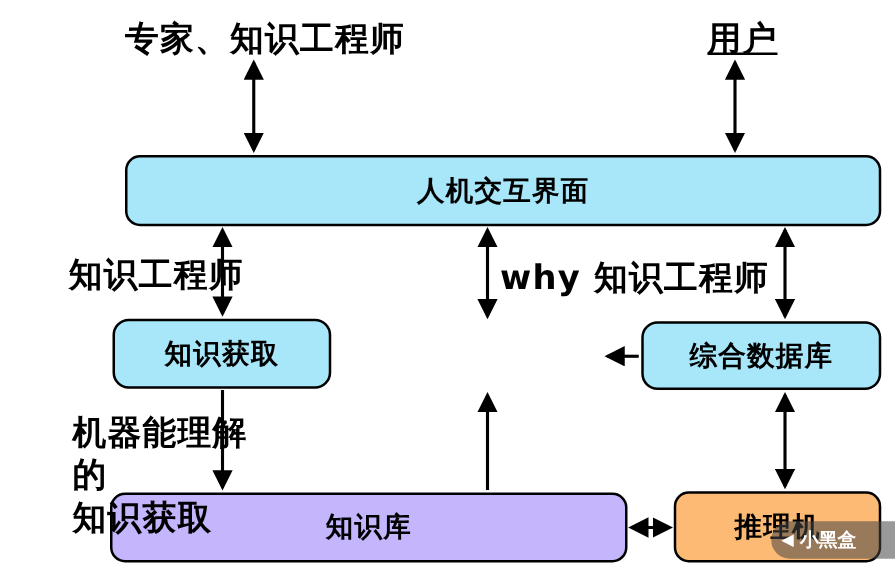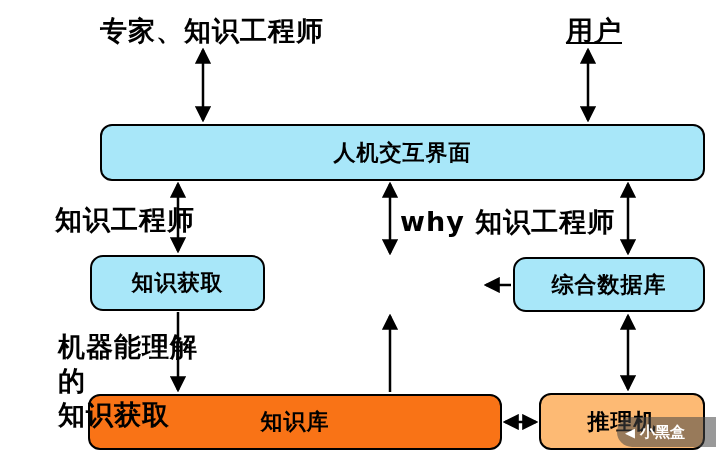--- a/index.html
+++ b/index.html
@@ -107,21 +107,21 @@
   <div class="label" style="left:100px; top:13px;">专家、知识工程师</div>
   <div class="label" style="left:566px; top:13px;text-decoration:underline;">用户</div>
 
   <div class="box" style="left:100px; top:124px; width:605px; height:57px; background:#A8E7F9;">人机交互界面</div>
 
   <div class="box" style="left:90px; top:255px; width:175px; height:56px; background:#A8E7F9;border-radius:13px;">知识获取</div>
 
 
   <div class="box" style="left:513px; top:257px; width:192px; height:55px; background:#A8E7F9;border-radius:13px;">综合数据库</div>
 
-  <div class="box" style="left:88px; top:394px; width:414px; height:56px; background:#f97316;">知识库</div>
+  <div class="box" style="left:88px; top:394px; width:414px; height:56px; background:#c4b5fd;">知识库</div>
 
   <div class="box" style="left:539px; top:393px; width:166px; height:57px; background:#fdba74;">推理机</div>
 
   <div class="label" style="left:55px; top:202px;">知识工程师</div>
 
   <div class="label" style="left:400px; top:204px;">why 知识工程师</div>
 
   <div class="label two-line" style="left:14px; top:330px; width:165px;">
     <span>机器能理解的</span><br>
     <span>知识获取</span>

